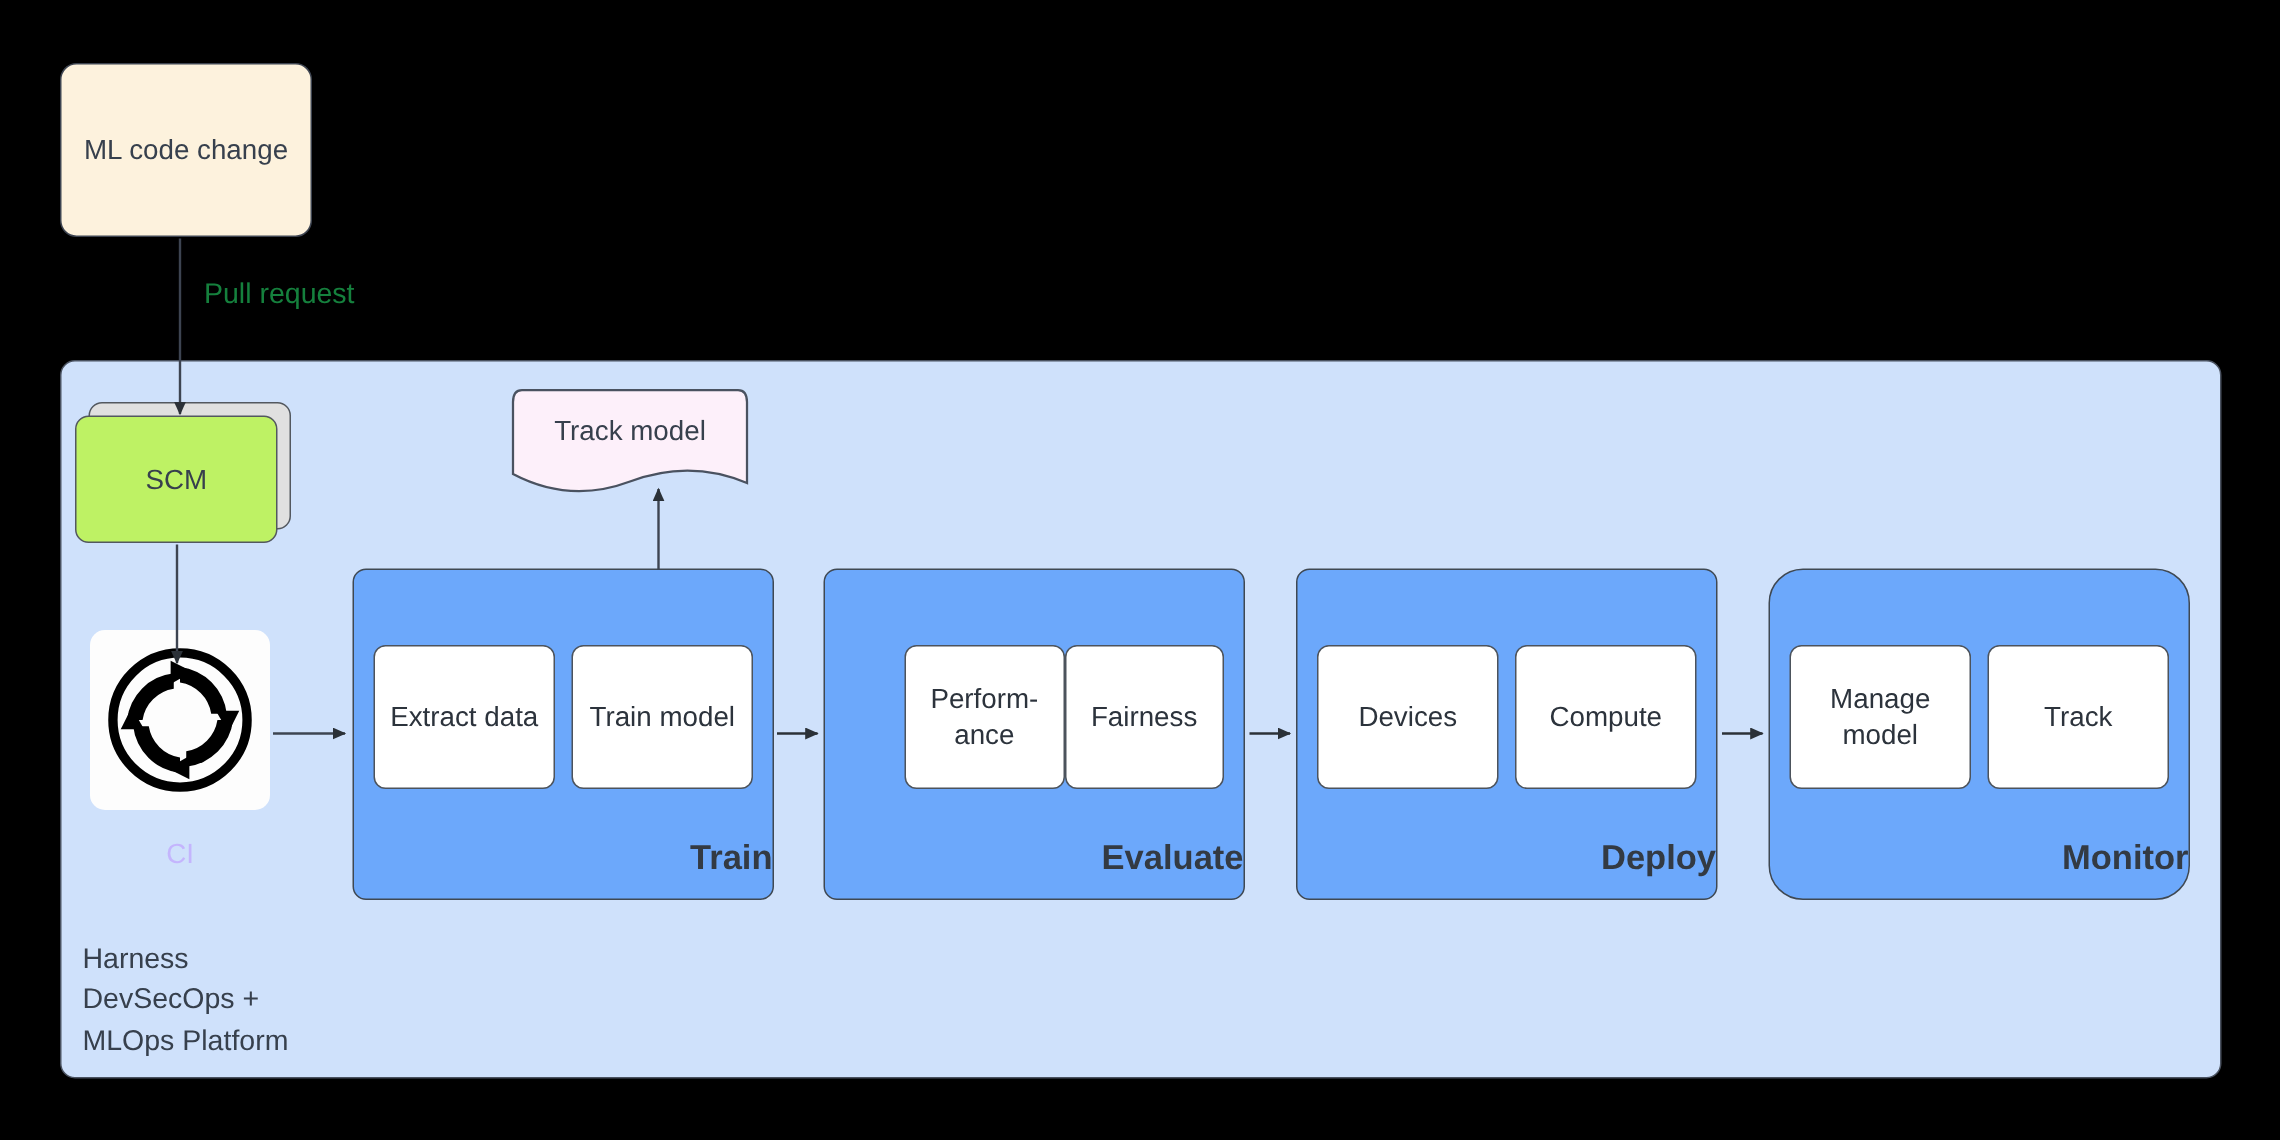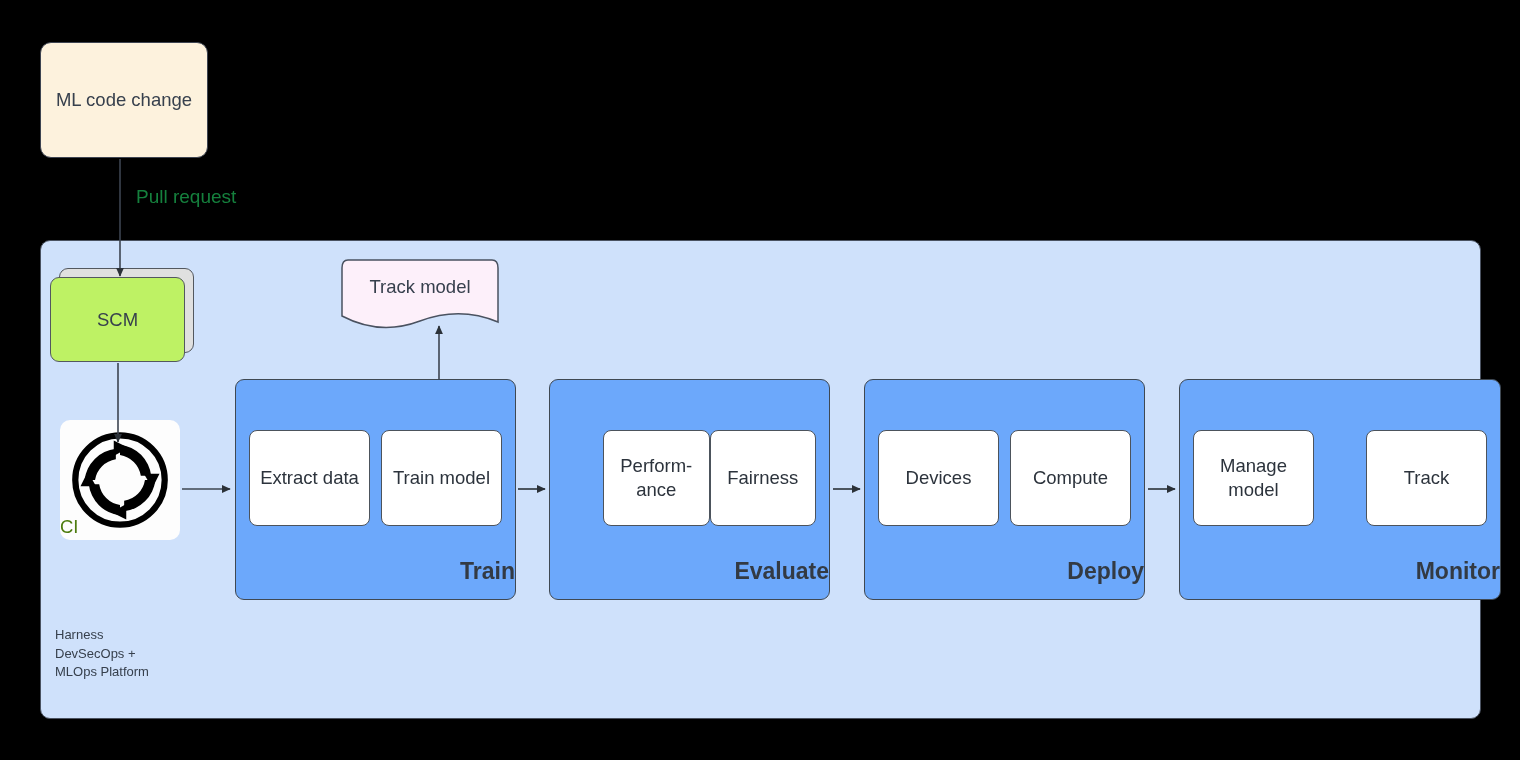--- a/index.html
+++ b/index.html
@@ -61,21 +61,21 @@
     height: 479px;
     background: #cfe1fb;
     border: 1.6px solid #4a5260;
     border-radius: 10px;
     box-sizing: border-box;
   }
   .platform-label {
     position: absolute;
     left: 55px;
     top: 626px;
-    font-size: 13px;
+    font-size: 19px;
     line-height: 1.44;
     color: #37404d;
     white-space: pre-line;
   }
 
   
   .scm-wrap {
     position: absolute;
     left: 50px;
     top: 268px;
@@ -120,24 +120,25 @@
     background: #fdfdfd;
     border-radius: 10px;
     box-sizing: border-box;
     display: flex;
     align-items: center;
     justify-content: center;
   }
   .ci-label {
     position: absolute;
     left: 60px;
-    top: 516px;
+    top: 558px;
     width: 120px;
-    font-size: 18.5px;
-    color: #4d7c0f;
+    text-align: center;
+    font-size: 18.5px;
+    color: #c4b5fd;
   }
 
   
   .track-model-doc {
     position: absolute;
     left: 340px;
     top: 258px;
     width: 160px;
     height: 76px;
   }
@@ -158,21 +159,21 @@
     top: 379px;
     height: 221px;
     background: #6ca8fb;
     border: 1.5px solid #3f4852;
     border-radius: 9px;
     box-sizing: border-box;
   }
   .stage-train    { left: 235px;  width: 281px; }
   .stage-evaluate { left: 549px;  width: 281px; }
   .stage-deploy   { left: 864px;  width: 281px; padding-left: 44px; }
-  .stage-monitor  { left: 1179px; width: 322px; }
+  .stage-monitor  { left: 1179px; width: 281px; border-radius: 23px; }
 
   .stage-items {
     position: absolute;
     left: 13px;
     right: 13px;
     top: 50px;
     display: flex;
     justify-content: space-between;
   }
   .stage-item {

